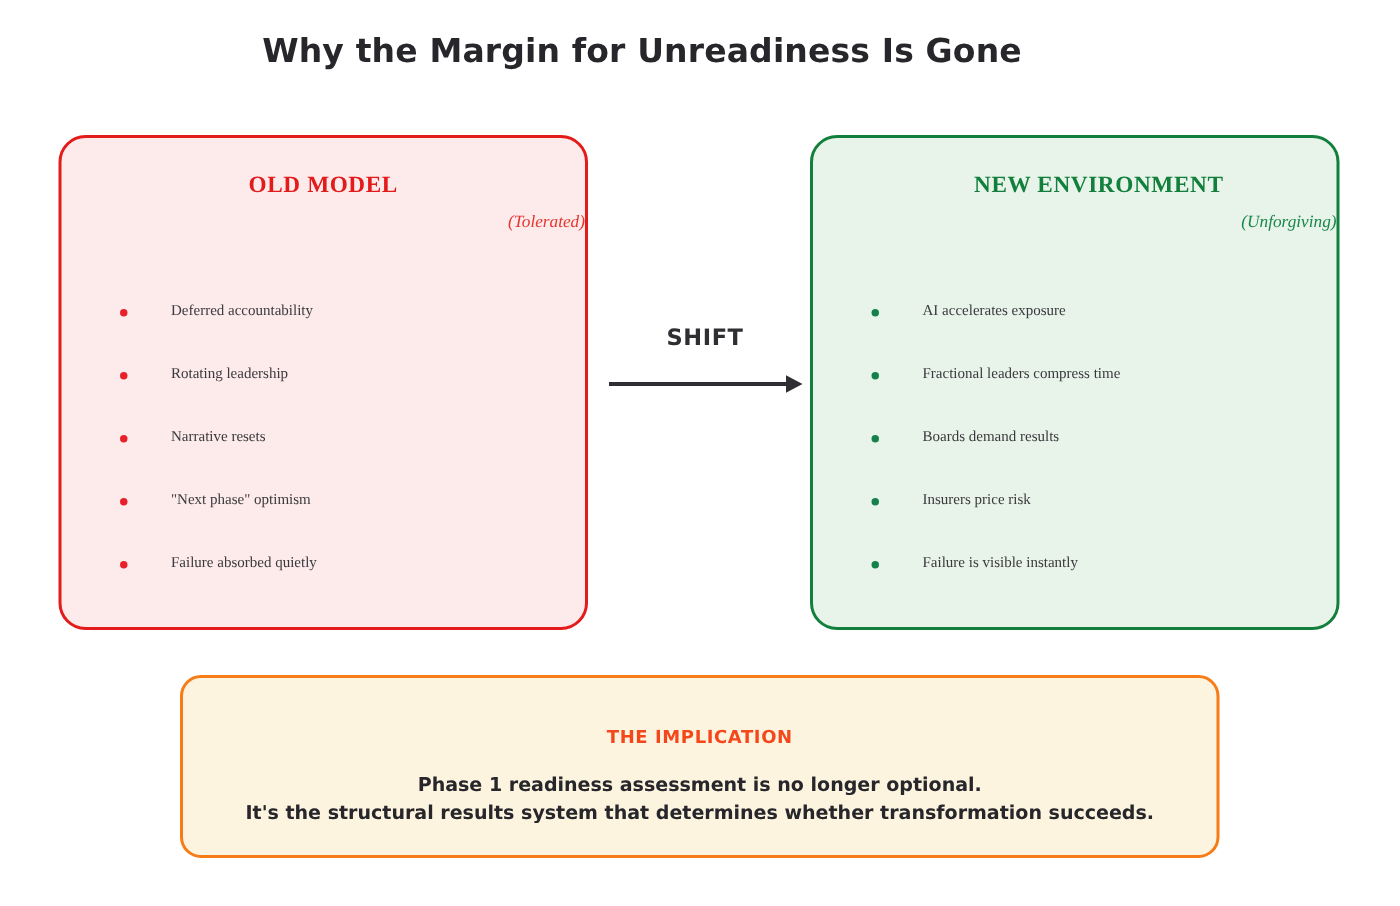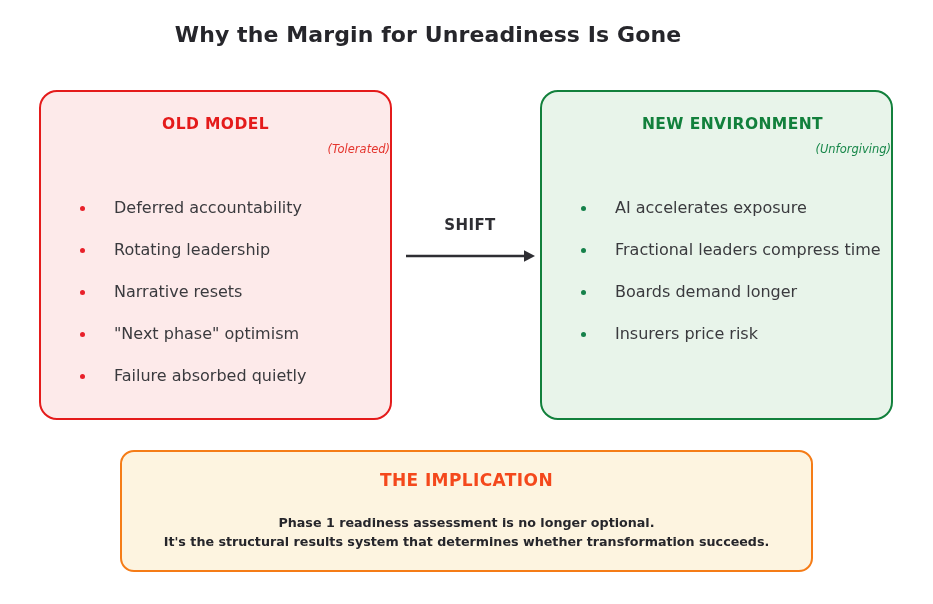--- a/index.html
+++ b/index.html
@@ -36,20 +36,21 @@
   }
 
   
   .panel {
     position: absolute;
     top: 90px;
     width: 353px;
     height: 330px;
     border-radius: 18px;
     box-sizing: border-box;
+    font-family: Liberation Serif, serif;
   }
   .panel-old {
     left: 39px;
     background: #fdeaea;
     border: 2.2px solid #e41b1b;
   }
   .panel-new {
     left: 540px;
     background: #e8f4ea;
     border: 2.2px solid #12803c;
@@ -100,21 +101,21 @@
     left: 39px;
     top: 50%;
     margin-top: -2.5px;
     width: 5px;
     height: 5px;
     border-radius: 50%;
   }
   .panel-old .bullet-dot { background: #e8202a; }
   .panel-new .bullet-dot { background: #15814a; }
   .bullet-text {
-    font-size: 16px;
+    font-size: 10px;
     color: #3a3a3e;
     line-height: 1;
   }
 
   
   .shift-label {
     position: absolute;
     left: 406px;
     top: 216px;
     width: 128px;
@@ -140,24 +141,24 @@
     width: 693px;
     height: 122px;
     box-sizing: border-box;
     background: #fdf4e0;
     border: 2.2px solid #f57c17;
     border-radius: 14px;
   }
   .implication-title {
     position: absolute;
     left: 0;
-    top: 18px;
-    width: 100%;
-    text-align: center;
-    font-size: 17px;
+    top: 32px;
+    width: 100%;
+    text-align: center;
+    font-size: 12px;
     font-weight: bold;
     color: #f4481c;
     letter-spacing: 0.4px;
   }
   .implication-body {
     position: absolute;
     left: 0;
     top: 62px;
     width: 100%;
     text-align: center;
@@ -215,25 +216,29 @@
       <li class="bullet-item">
         <span class="bullet-dot"></span>
         <span class="bullet-text">AI accelerates exposure</span>
       </li>
       <li class="bullet-item">
         <span class="bullet-dot"></span>
         <span class="bullet-text">Fractional leaders compress time</span>
       </li>
       <li class="bullet-item">
         <span class="bullet-dot"></span>
-        <span class="bullet-text">Boards demand longer</span>
+        <span class="bullet-text">Boards demand results</span>
       </li>
       <li class="bullet-item">
         <span class="bullet-dot"></span>
         <span class="bullet-text">Insurers price risk</span>
+      </li>
+      <li class="bullet-item">
+        <span class="bullet-dot"></span>
+        <span class="bullet-text">Failure is visible instantly</span>
       </li>
     </ul>
   </div>
 
   <div class="implication">
     <div class="implication-title">THE IMPLICATION</div>
     <div class="implication-body">
       <span class="implication-line">Phase 1 readiness assessment is no longer optional.</span>
       <span class="implication-line">It's the structural results system that determines whether transformation succeeds.</span>
     </div>

